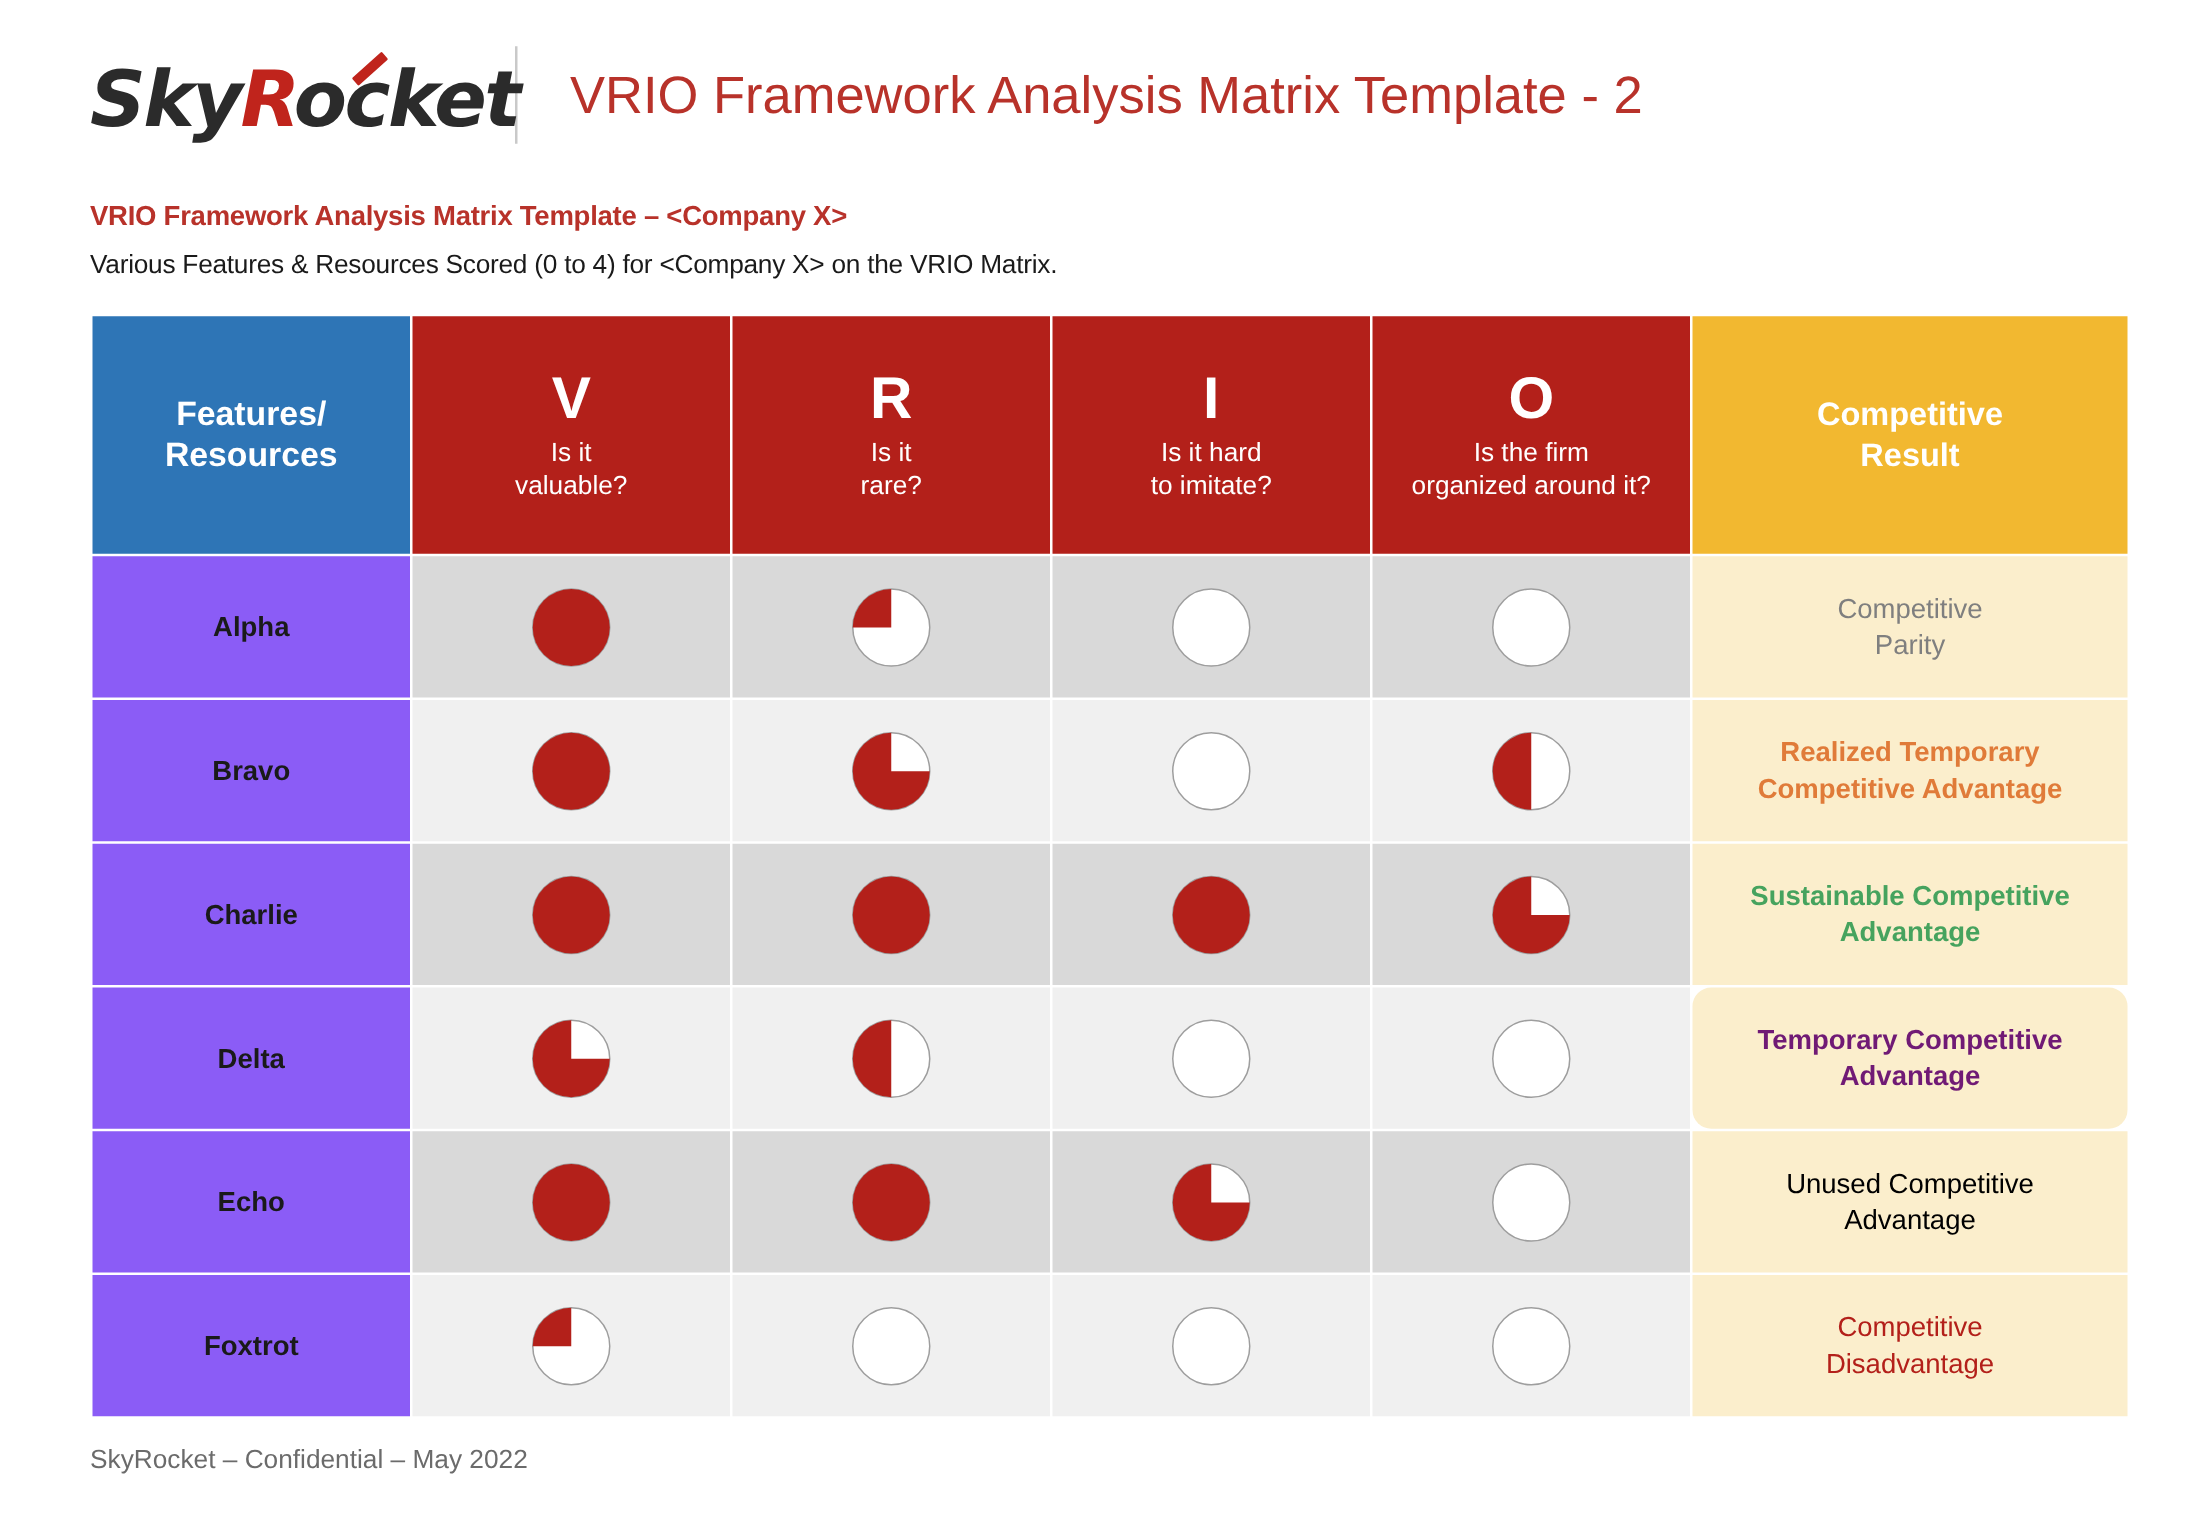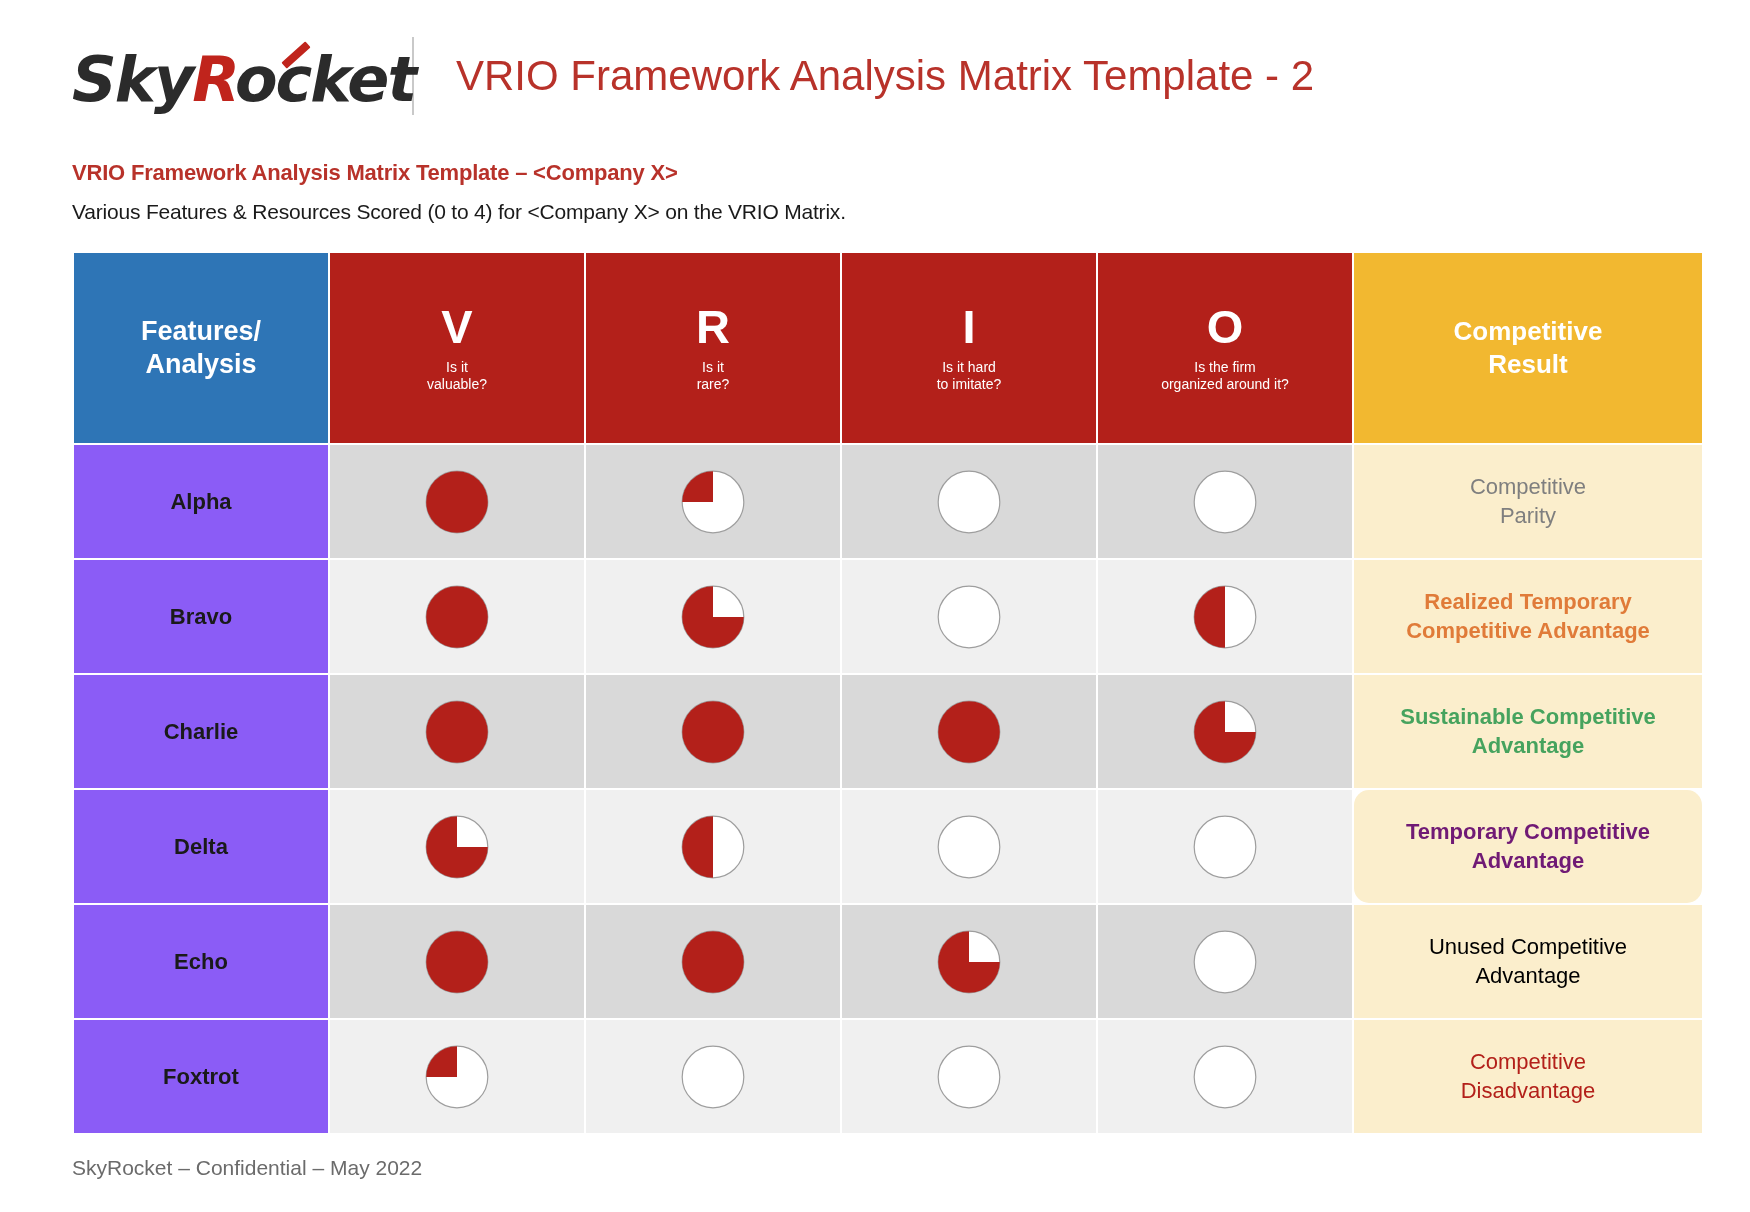--- a/index.html
+++ b/index.html
@@ -46,21 +46,21 @@
   .matrix td,.matrix th{padding:0;margin:0;vertical-align:middle;}
   col.c-name{width:254px;}
   col.c-v,col.c-r,col.c-i,col.c-o{width:254px;}
   col.c-res{width:348px;}
 
   thead th{height:190px;text-align:center;color:#ffffff;}
   th.h-name{background:#2e75b6;font-size:27px;font-weight:bold;line-height:1.24;}
   th.h-letter{background:#b3201a;}
   th.h-res{background:#f2b830;font-size:26px;font-weight:bold;line-height:1.28;}
   .letter{font-size:47px;font-weight:bold;line-height:1;margin-bottom:9px;}
-  .qtext{font-size:14px;font-weight:400;line-height:1.22;padding:0 10px;}
+  .qtext{font-size:21px;font-weight:400;line-height:1.22;padding:0 10px;}
 
   tbody td{height:113px;}
   td.r-name{background:#8b5cf6;text-align:center;font-size:22px;font-weight:bold;color:#1a1a1a;}
   td.r-cell{text-align:center;}
   td.r-res{background:#fbeecc;text-align:center;font-size:22px;line-height:1.28;padding:0 14px;}
   tr.band-a td.r-cell{background:#d9d9d9;}
   tr.band-b td.r-cell{background:#f0f0f0;}
 
   
   .pie{display:inline-block;vertical-align:middle;}
@@ -93,21 +93,21 @@
         <col class="c-v">
         <col class="c-r">
         <col class="c-i">
         <col class="c-o">
         <col class="c-res">
     </colgroup>
     <thead>
       <tr>
         <th class="h-name">
           <div>Features/</div>
-          <div>Analysis</div>
+          <div>Resources</div>
         </th>
         <th class="h-letter">
           <div class="letter">V</div>
           <div class="qtext">Is it</div>
           <div class="qtext">valuable?</div>
         </th>
         <th class="h-letter">
           <div class="letter">R</div>
           <div class="qtext">Is it</div>
           <div class="qtext">rare?</div>

